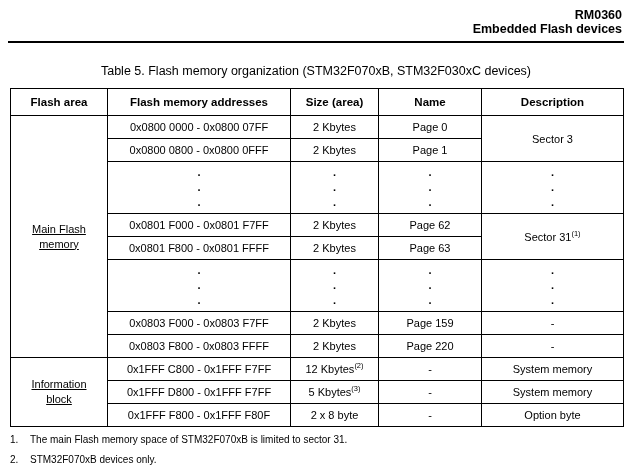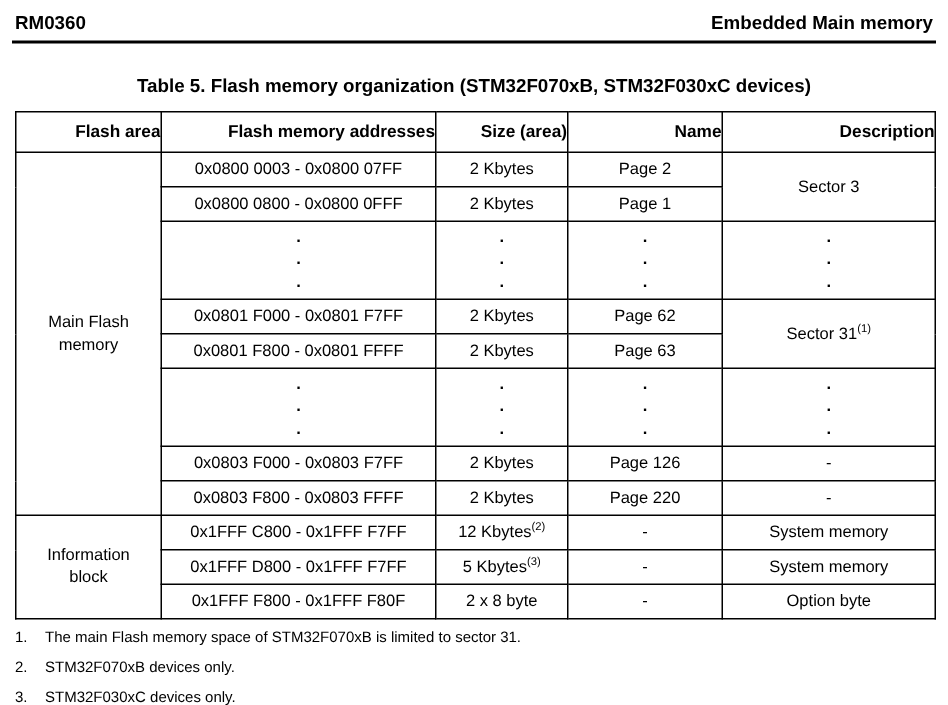--- a/index.html
+++ b/index.html
@@ -10,67 +10,67 @@
     color: #000000;
     overflow: hidden;
   }
   .page { position: relative; width: 632px; height: 470px; }
 
   
   .page-header {
     display: flex; justify-content: space-between; align-items: flex-end;
     margin: 0 8px; padding: 8px 2px 5px 2px;
     border-bottom: 2px solid #000;
-    font-weight: bold; font-size: 12.5px;
+    font-weight: bold; font-size: 12.5px; flex-direction: column;
   }
 
   
   .table-title {
     text-align: center;
-    font-weight: bold; font-size: 12.5px;
+    font-weight: normal; font-size: 12.5px;
     margin-top: 21px;
   }
 
   
   table.flash-table {
     border-collapse: collapse;
     table-layout: fixed;
     margin: 10px 0 0 10px;
     width: 613px;
   }
   .flash-table th, .flash-table td {
     border: 1px solid #000;
     text-align: center; vertical-align: middle;
     padding: 0; font-size: 11px;
     overflow: hidden;
   }
-  .flash-table th { font-weight: bold; font-size: 11.5px; height: 26px; text-align: right; }
+  .flash-table th { font-weight: bold; font-size: 11.5px; height: 26px; }
   .flash-table tr.data-row td { height: 22px; }
   .flash-table tr.dots-row td { height: 51px; }
-  td.area-cell { padding: 0 12px; line-height: 15px; }
+  td.area-cell { padding: 0 12px; line-height: 15px; text-decoration: underline; }
   .dots-col { line-height: 15px; font-weight: bold; }
   sup { font-size: 7.5px; vertical-align: super; line-height: 0; }
 
   
   .footnotes { margin: 7px 0 0 10px; }
   .footnote {
     display: flex; align-items: flex-start;
     font-size: 10px; margin-bottom: 9px;
   }
   .fn-num { width: 20px; flex: 0 0 20px; }
   .fn-text { flex: 1; }
 </style>
 </head>
 <body>
 
 <div class="page">
 
   <div class="page-header">
     <span>RM0360</span>
-    <span>Embedded Main memory</span>
+    <span>Embedded Flash devices</span>
   </div>
 
   <div class="table-title">Table 5. Flash memory organization (STM32F070xB, STM32F030xC devices)</div>
 
   <table class="flash-table">
     <colgroup>
       <col style="width:97px">
         <col style="width:183px">
         <col style="width:88px">
         <col style="width:103px">
@@ -80,23 +80,23 @@
       <tr>
         <th>Flash area</th>
         <th>Flash memory addresses</th>
         <th>Size (area)</th>
         <th>Name</th>
         <th>Description</th>
       </tr>
 
       <tr class="data-row">
         <td class="area-cell" rowspan="8">Main Flash memory</td>
-        <td>0x0800 0003 - 0x0800 07FF</td>
-        <td>2 Kbytes</td>
-        <td>Page 2</td>
+        <td>0x0800 0000 - 0x0800 07FF</td>
+        <td>2 Kbytes</td>
+        <td>Page 0</td>
         <td rowspan="2">Sector 3</td>
       </tr>
 
       <tr class="data-row">
         <td>0x0800 0800 - 0x0800 0FFF</td>
         <td>2 Kbytes</td>
         <td>Page 1</td>
       </tr>
 
       <tr class="dots-row">
@@ -154,21 +154,21 @@
         <td class="dots-col">
           <div>.</div>
           <div>.</div>
           <div>.</div>
         </td>
       </tr>
 
       <tr class="data-row">
         <td>0x0803 F000 - 0x0803 F7FF</td>
         <td>2 Kbytes</td>
-        <td>Page 126</td>
+        <td>Page 159</td>
         <td>-</td>
       </tr>
 
       <tr class="data-row">
         <td>0x0803 F800 - 0x0803 FFFF</td>
         <td>2 Kbytes</td>
         <td>Page 220</td>
         <td>-</td>
       </tr>
 

